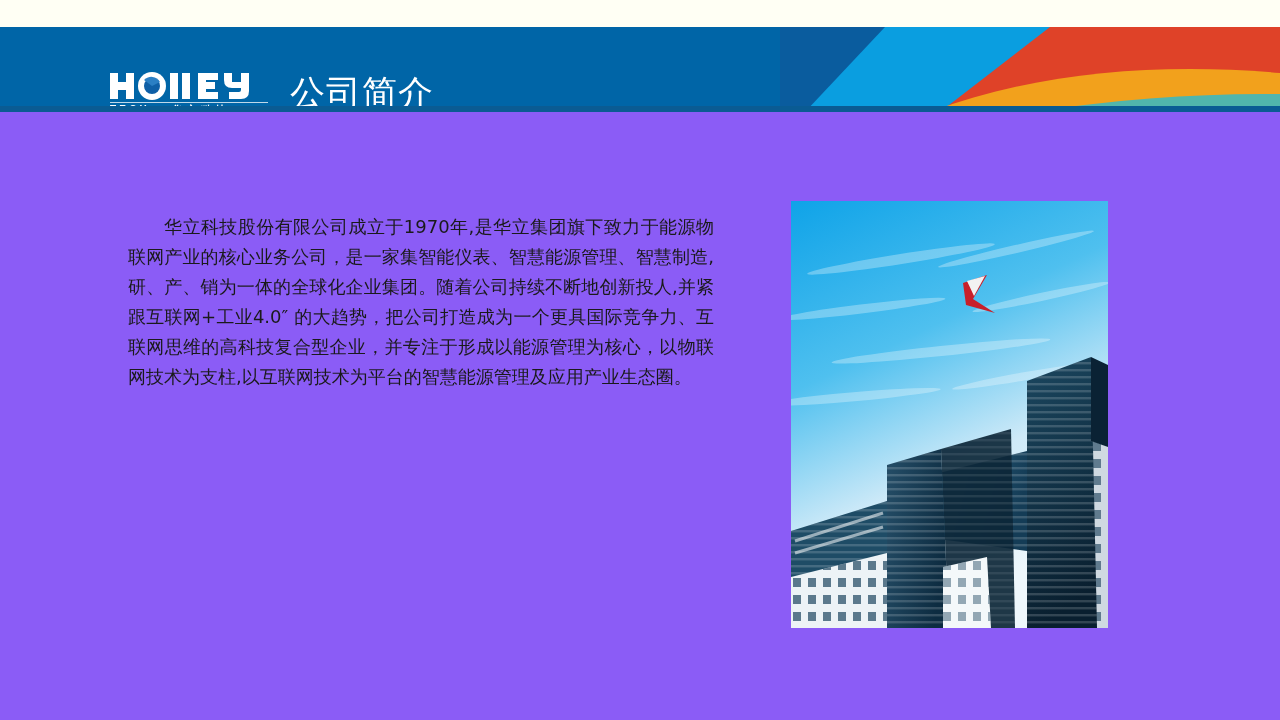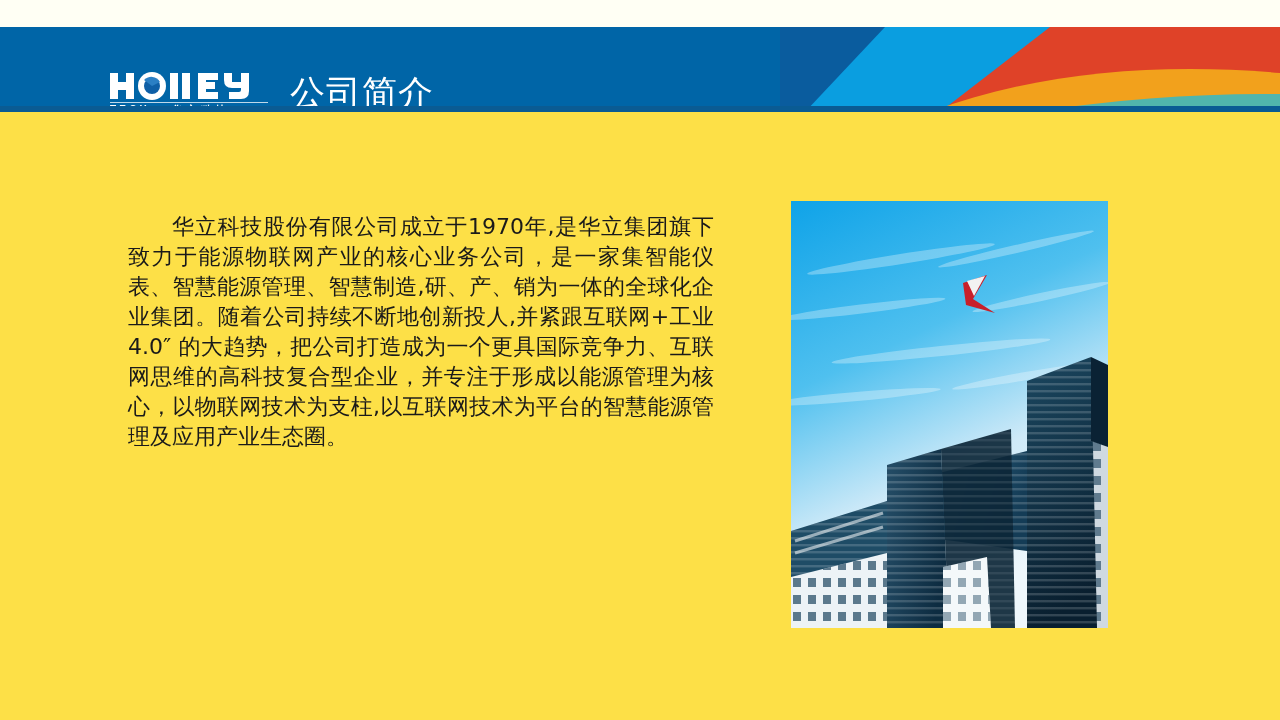--- a/index.html
+++ b/index.html
@@ -12,21 +12,21 @@
     height: 720px;
     overflow: hidden;
     font-family: "Liberation Sans", "DejaVu Sans", sans-serif;
     position: relative;
   }
 
   
   .slide {
     position: absolute;
     inset: 0;
-    background: #fde047;
+    background: #8b5cf6;
   }
 
   
   .top-strip {
     position: absolute;
     left: 0; top: 0;
     width: 1280px;
     height: 27px;
     background: #fffff4;
   }
@@ -78,21 +78,21 @@
     font-family: "DejaVu Sans", "Liberation Sans", sans-serif;
     white-space: nowrap;
   }
 
   
   .body-text {
     position: absolute;
     left: 128px;
     top: 212px;
     width: 586px;
-    font-size: 22px;
+    font-size: 18px;
     line-height: 30px;
     color: #1a1a1a;
     text-align: justify;
     text-justify: inter-ideograph;
     text-indent: 2em;
     font-family: "DejaVu Sans", "Liberation Sans", sans-serif;
     word-break: break-all;
   }
 
   

